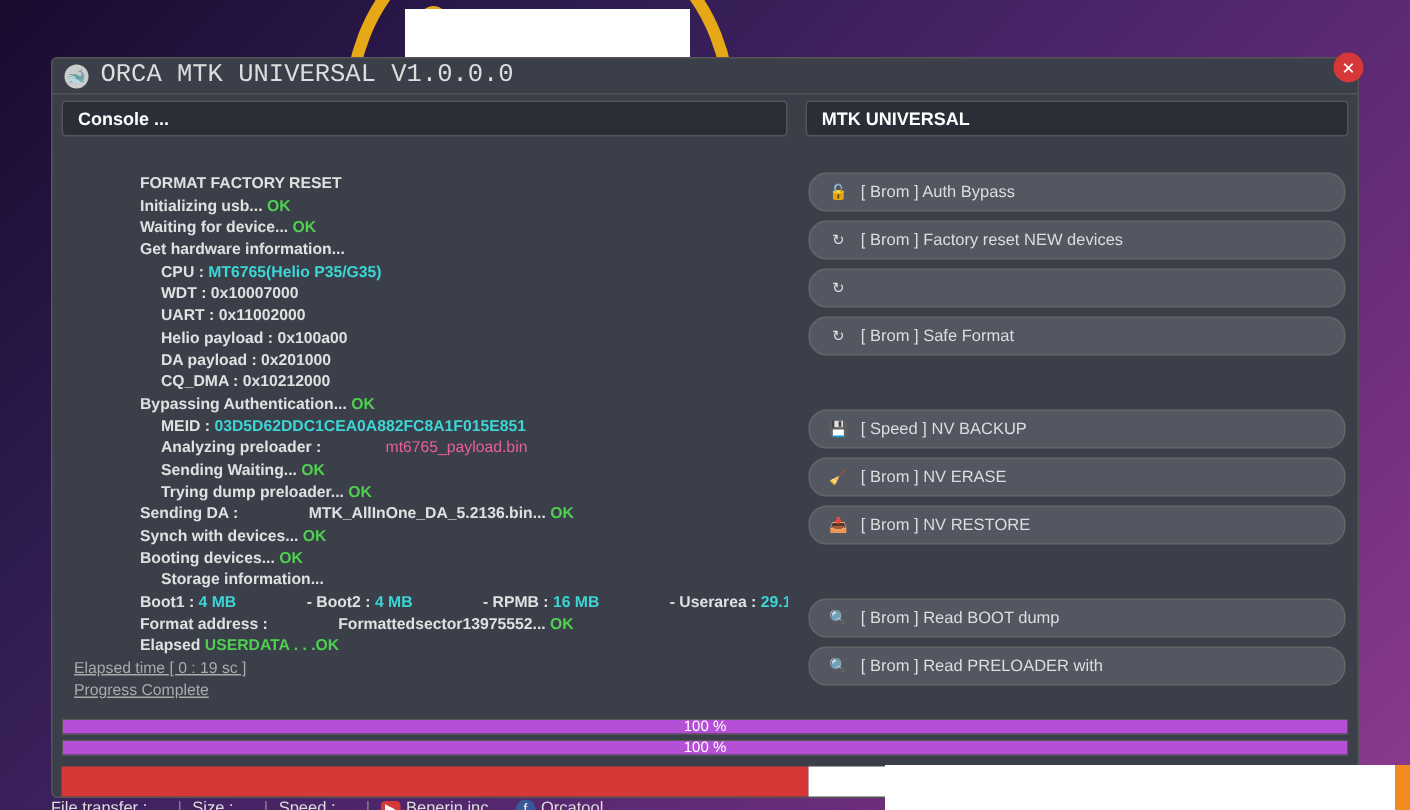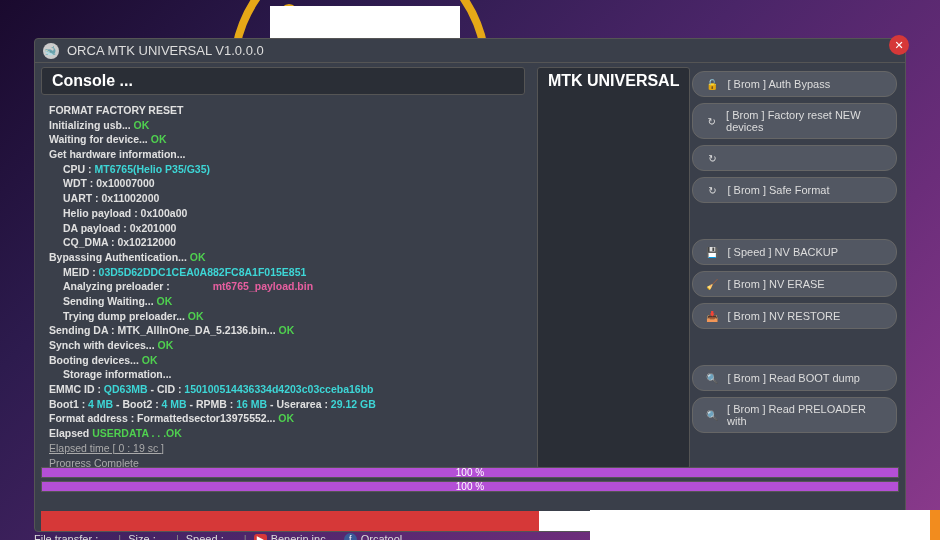--- a/index.html
+++ b/index.html
@@ -40,21 +40,21 @@
   height: 16px;
   background: #ccc;
   border-radius: 50%;
   margin-right: 8px;
   display: flex;
   align-items: center;
   justify-content: center;
   font-size: 10px;
   color: #333;
 }
-.titlebar .title { color: #ddd; font-size: 13px; }
+.titlebar .title { color: #ddd; font-size: 17px; font-family: Liberation Mono, monospace; }
 .close-btn {
   position: absolute;
   right: -4px;
   top: -4px;
   width: 20px;
   height: 20px;
   background: #d63838;
   border-radius: 50%;
   display: flex;
   align-items: center;
@@ -74,44 +74,44 @@
 .left-panel {
   width: 57%;
   padding: 4px 6px;
   display: flex;
   flex-direction: column;
 }
 .right-panel {
   width: 43%;
   padding: 4px 6px;
   display: flex;
-  flex-direction: row;
+  flex-direction: column;
 }
 .panel-header {
   background: #2a2e36;
   border: 1px solid #555;
   padding: 4px 10px;
   font-weight: bold;
   color: #fff;
-  font-size: 16px;
+  font-size: 12px;
   border-radius: 3px;
-  margin-bottom: 4px;
+  margin-bottom: 20px;
 }
 .console-body {
   flex: 1;
   overflow-y: auto;
   padding: 4px 8px;
   font-size: 10.5px;
   line-height: 1.4;
 }
 .console-body div { white-space: nowrap; }
-.c-white { color: #e0e0e0; font-weight: bold; }
+.c-white { color: #e0e0e0; font-weight: bold; margin-left: 44px; }
 .c-green { color: #4fd04f; font-weight: bold; }
 .c-cyan { color: #3dd6d6; font-weight: bold; }
-.c-pink { color: #e85fa0; font-weight: bold; padding-left: 40px; }
+.c-pink { color: #e85fa0; font-weight: normal; padding-left: 40px; }
 .c-gray { color: #aaa; text-decoration: underline; }
 .indent1 { padding-left: 14px; }
 .actions-body {
   flex: 1;
   overflow-y: auto;
   padding: 4px 2px;
 }
 .actions-body::-webkit-scrollbar { width: 14px; }
 .actions-body::-webkit-scrollbar-track { background: #2a2e36; }
 .actions-body::-webkit-scrollbar-thumb { background: #666; border: 1px solid #444; }
@@ -134,21 +134,21 @@
   display: flex;
   align-items: center;
   justify-content: center;
   font-size: 10px;
 }
 .action-gap { height: 30px; }
 .bottom-bars {
   position: absolute;
   left: 6px;
   right: 6px;
-  bottom: 36px;
+  bottom: 24px;
   margin-top: 20px;
 }
 .progress-row {
   height: 11px;
   background: #222;
   border: 1px solid #555;
   margin-bottom: 3px;
   position: relative;
 }
 .progress-fill {
@@ -266,21 +266,20 @@
           <div class="indent1 c-white">CQ_DMA : 0x10212000</div>
           <div class=""><span class="c-white">Bypassing Authentication... </span><span class="c-green">OK</span></div>
           <div class="indent1"><span class="c-white">MEID : </span><span class="c-cyan">03D5D62DDC1CEA0A882FC8A1F015E851</span></div>
           <div class="indent1"><span class="c-white">Analyzing preloader : </span><span class="c-pink">mt6765_payload.bin</span></div>
           <div class="indent1"><span class="c-white">Sending Waiting...  </span><span class="c-green">OK</span></div>
           <div class="indent1"><span class="c-white">Trying dump preloader... </span><span class="c-green">OK</span></div>
           <div class=""><span class="c-white">Sending DA : </span><span class="c-white">MTK_AllInOne_DA_5.2136.bin... </span><span class="c-green">OK</span></div>
           <div class=""><span class="c-white">Synch with devices... </span><span class="c-green">OK</span></div>
           <div class=""><span class="c-white">Booting devices... </span><span class="c-green">OK</span></div>
           <div class="indent1 c-white">Storage information...</div>
-          <div class=""><span class="c-white">EMMC ID : </span><span class="c-cyan">QD63MB</span><span class="c-white"> - CID : </span><span class="c-cyan">150100514436334d4203c03cceba16bb</span></div>
           <div class=""><span class="c-white">Boot1 : </span><span class="c-cyan">4 MB</span><span class="c-white"> - Boot2 : </span><span class="c-cyan">4 MB</span><span class="c-white"> - RPMB : </span><span class="c-cyan">16 MB</span><span class="c-white"> - Userarea : </span><span class="c-cyan">29.12 GB</span></div>
           <div class=""> </div>
           <div class=""><span class="c-white">Format address : </span><span class="c-white">Formattedsector13975552... </span><span class="c-green">OK</span></div>
           <div class=""><span class="c-white">Elapsed </span><span class="c-green">USERDATA . . .OK</span></div>
           <div class=""> </div>
           <div class="c-gray">Elapsed time [ 0 : 19 sc ]</div>
           <div class="c-gray">Progress Complete</div>
         </div>
     </div>
     <div class="right-panel">

